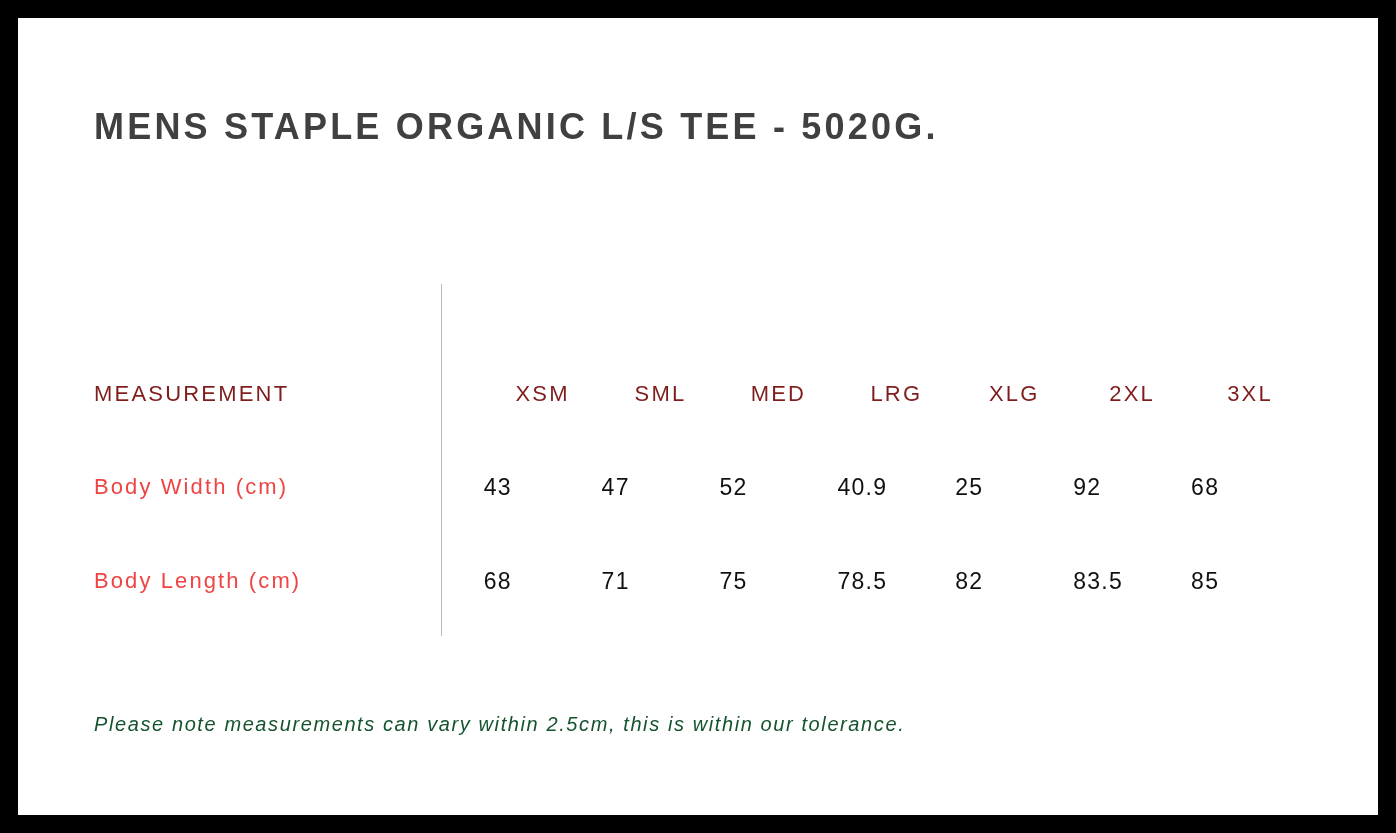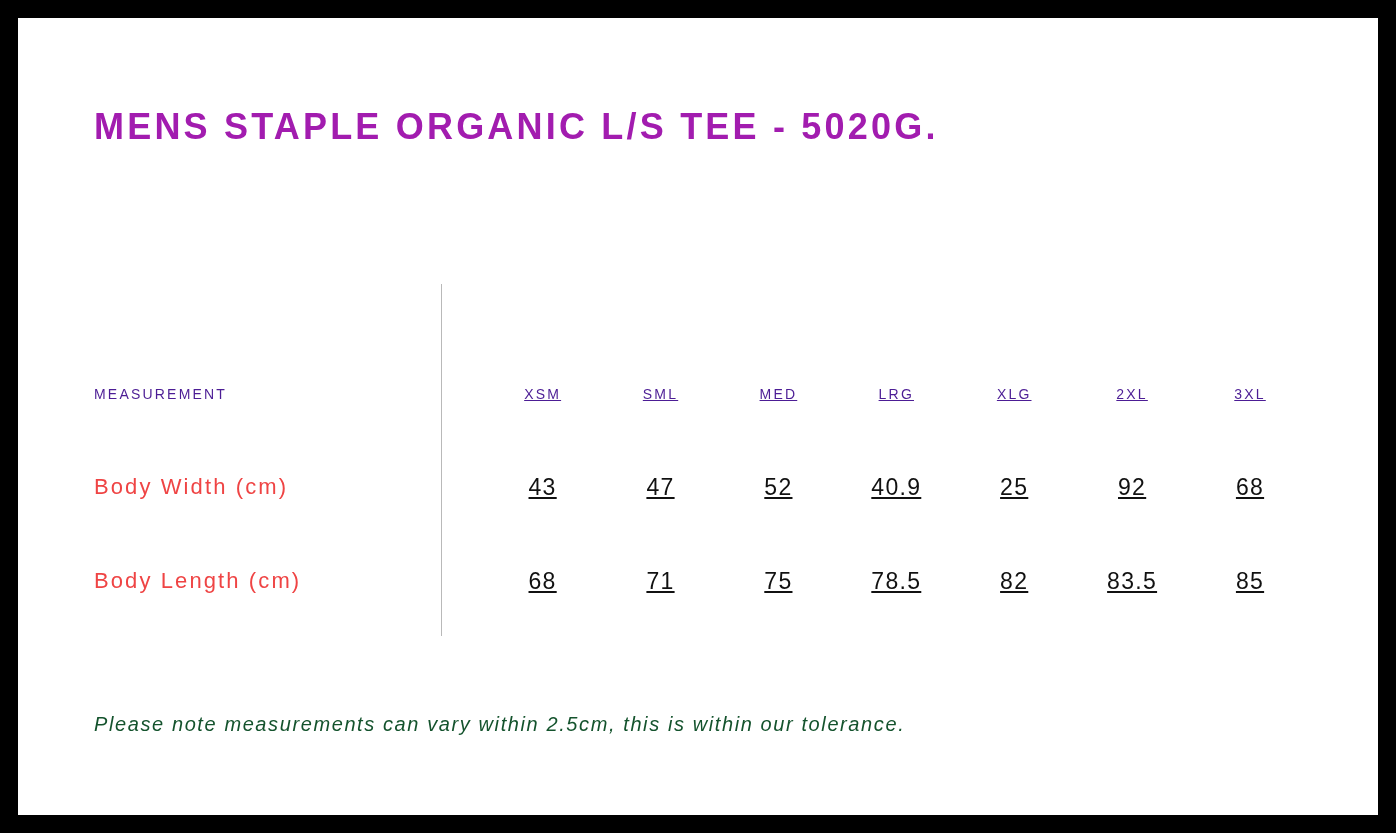--- a/index.html
+++ b/index.html
@@ -22,21 +22,21 @@
     background: #ffffff;
     box-sizing: border-box;
   }
   .title {
     position: absolute;
     left: 76px;
     top: 88px;
     font-size: 36px;
     font-weight: bold;
     letter-spacing: 3.2px;
-    color: #a21caf;
+    color: #404040;
     white-space: nowrap;
   }
   .divider {
     position: absolute;
     left: 423px;
     top: 266px;
     width: 1px;
     height: 352px;
     background: #b9b9b9;
   }
@@ -48,47 +48,46 @@
     border-collapse: collapse;
   }
   table.size-table th,
   table.size-table td {
     padding: 0;
     font-weight: normal;
     vertical-align: middle;
   }
   .head-row th {
     height: 92px;
-    font-size: 14px;
+    font-size: 22px;
     font-weight: bold;
     letter-spacing: 2.2px;
-    color: #4c1d95;
+    color: #7f1d1d;
     text-align: center;
   }
   .head-row th.measurement-head {
     text-align: left;
     width: 390px;
     padding-left: 0;
   }
   .data-row td {
     height: 94px;
     font-size: 23px;
     letter-spacing: 1.3px;
     color: #111111;
-    text-align: center;
+    text-align: left;
   }
   .data-row td.row-label {
     text-align: left;
     font-size: 22px;
     letter-spacing: 2.1px;
     color: #ef4444;
   }
   .size-col {
     width: 118px;
-    text-decoration: underline;
   }
   .footnote {
     position: absolute;
     left: 76px;
     top: 695px;
     font-size: 20px;
     font-style: italic;
     letter-spacing: 1.6px;
     color: #14532d;
     white-space: nowrap;

